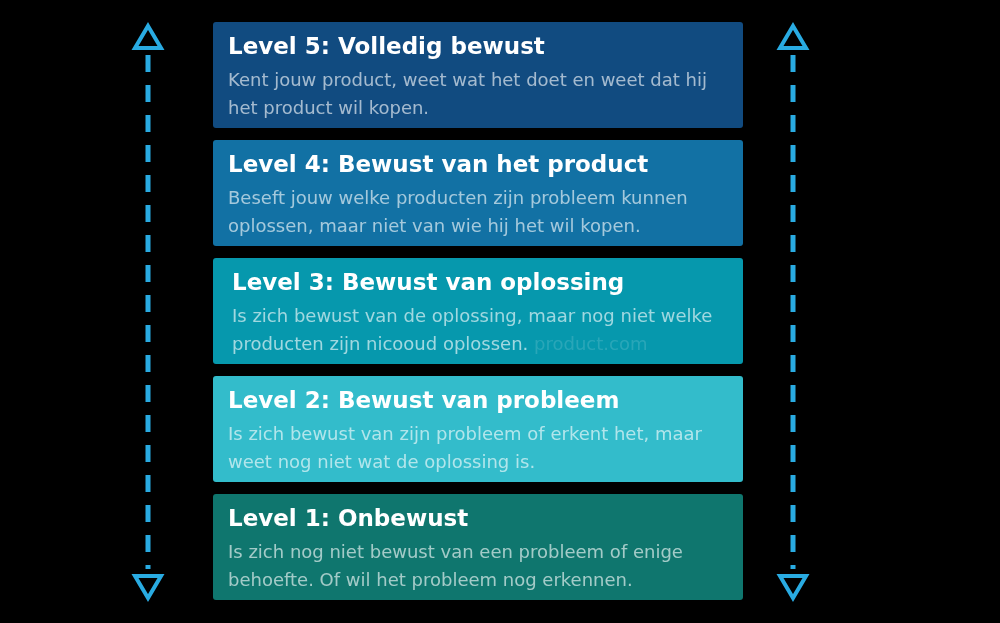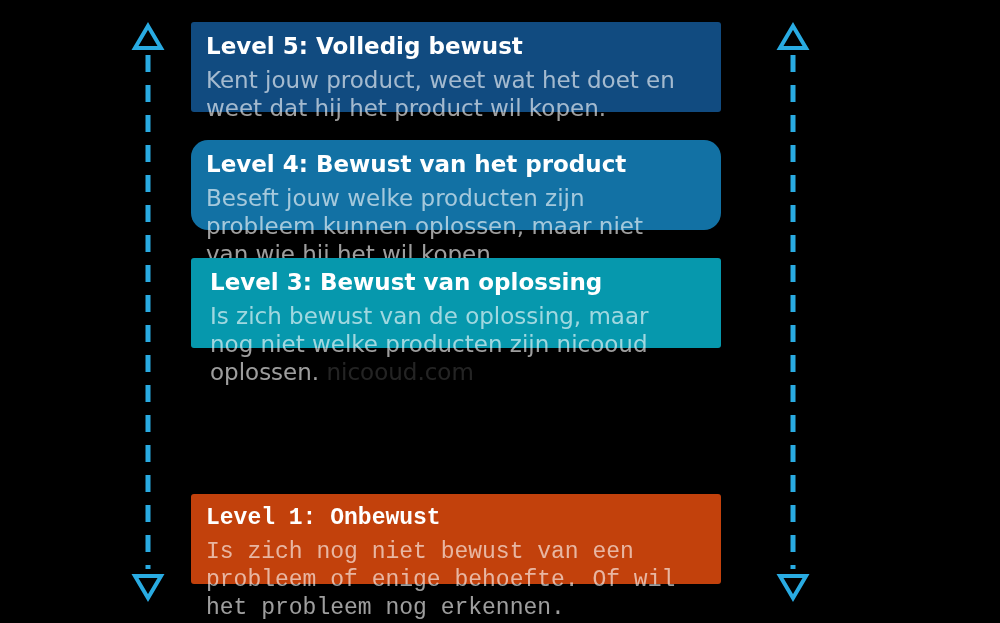--- a/index.html
+++ b/index.html
@@ -10,42 +10,42 @@
   }
   .canvas {
     position: relative;
     width: 1000px;
     height: 623px;
     background: #000;
     overflow: hidden;
   }
   .level-box {
     position: absolute;
-    left: 191px;
+    left: 213px;
     width: 530px;
-    height: 90px;
+    height: 106px;
     border-radius: 3px;
     box-sizing: border-box;
     padding: 11px 20px 0 15px;
   }
   .level-box.pos-0 { top: 22px; }
   .level-box.pos-1 { top: 140px; }
   .level-box.pos-2 { top: 258px; }
   .level-box.pos-3 { top: 376px; }
   .level-box.pos-4 { top: 494px; }
   .level-title {
     margin: 0 0 5px 0;
     font-size: 23px;
     font-weight: bold;
     color: #ffffff;
     line-height: 1.2;
   }
   .level-body {
     margin: 0;
-    font-size: 23px;
+    font-size: 18px;
     line-height: 28px;
     color: rgba(255, 255, 255, 0.62);
     max-width: 486px;
   }
   .watermark {
     color: rgba(255, 255, 255, 0.14);
   }
   .arrow {
     position: absolute;
     top: 22px;
@@ -70,29 +70,33 @@
     <path d="M22 4 L35 26 L9 26 Z" fill="none" stroke="#29abe2" stroke-width="4"></path>
     <line x1="22" y1="33" x2="22" y2="547" stroke="#29abe2" stroke-width="5" stroke-dasharray="17 13"></line>
     <path d="M22 576 L9 554 L35 554 Z" fill="none" stroke="#29abe2" stroke-width="4"></path>
   </svg>
 
   <div class="level-box pos-0" style="background: rgb(17, 75, 128);">
     <h2 class="level-title">Level 5: Volledig bewust</h2>
     <p class="level-body"><span>Kent jouw product, weet wat het doet en weet dat hij het product wil kopen.</span></p>
   </div>
 
-  <div class="level-box pos-1" style="background: rgb(18, 113, 164); border-radius: 17px;">
+  <div class="level-box pos-1" style="background: rgb(18, 113, 164);">
     <h2 class="level-title">Level 4: Bewust van het product</h2>
     <p class="level-body"><span>Beseft jouw welke producten zijn probleem kunnen oplossen, maar niet van wie hij het wil kopen.</span></p>
   </div>
 
   <div class="level-box pos-2" style="background: rgb(6, 152, 173); padding-left: 19px;">
     <h2 class="level-title">Level 3: Bewust van oplossing</h2>
-    <p class="level-body"><span>Is zich bewust van de oplossing, maar nog niet welke producten zijn nicooud oplossen.</span> <span class="watermark">nicooud.com</span></p>
+    <p class="level-body"><span>Is zich bewust van de oplossing, maar nog niet welke producten zijn nicooud oplossen.</span> <span class="watermark">product.com</span></p>
   </div>
 
+  <div class="level-box pos-3" style="background: rgb(51, 188, 203);">
+    <h2 class="level-title">Level 2: Bewust van probleem</h2>
+    <p class="level-body"><span>Is zich bewust van zijn probleem of erkent het, maar weet nog niet wat de oplossing is.</span></p>
+  </div>
 
-  <div class="level-box pos-4" style="background: #c2410c; font-family: Liberation Mono, monospace;">
+  <div class="level-box pos-4" style="background: #0f766e;">
     <h2 class="level-title">Level 1: Onbewust</h2>
     <p class="level-body"><span>Is zich nog niet bewust van een probleem of enige behoefte. Of wil het probleem nog erkennen.</span></p>
   </div>
 
 </div>
 
 </body></html>

